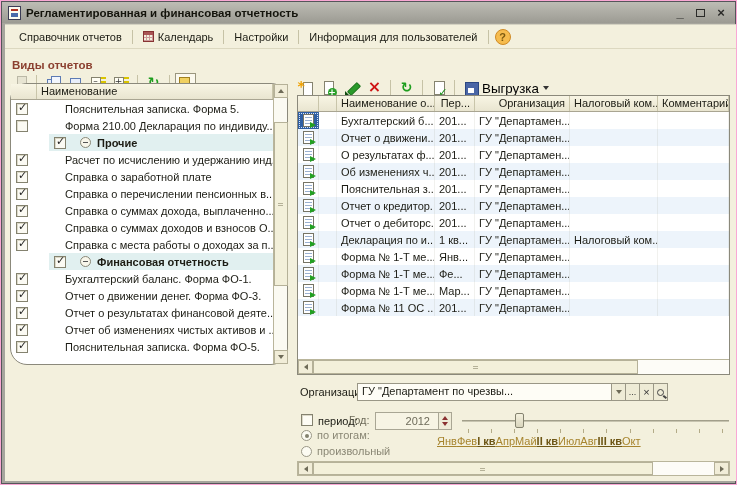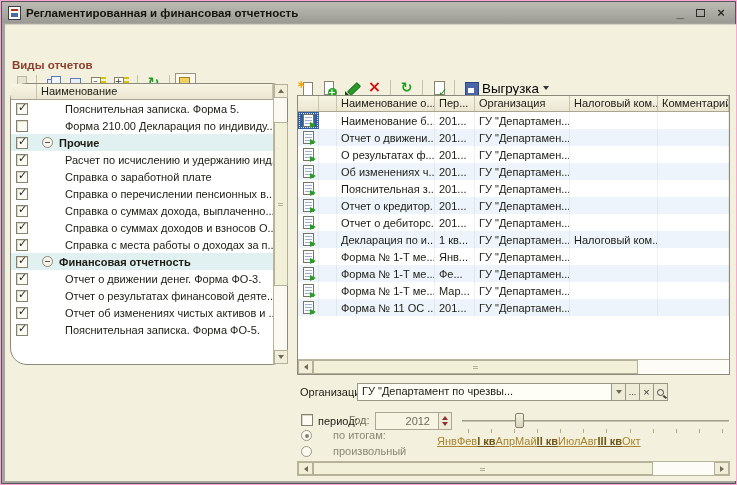--- a/index.html
+++ b/index.html
@@ -88,33 +88,33 @@
       background:#4a66a6;border:1px solid #2c4782;}
   [data-icon="export-icon"]::after{content:"";position:absolute;left:5px;top:8px;width:6px;height:5px;
       background:#fff;}
   
   .box{position:absolute;background:#fff;border:1px solid #8b897b;}
   .lhead,.jhead{background:linear-gradient(#f8f5e4,#e9e5d0);border-bottom:1px solid #a9a592;}
   .lhead{display:grid;grid-template-columns:26px 1fr;height:16px;}
   .lhcell{border-right:1px solid #c9c5aa;padding:1px 4px;white-space:nowrap;overflow:hidden;}
   
   .trow{height:17px;display:flex;align-items:center;white-space:nowrap;overflow:hidden;}
-  .trow.group{background:#e1f0f0;font-weight:bold;}
+  .trow.group{background:#e1f0f0;font-weight:bold;margin-left:38px;}
   .cb{width:12px;height:12px;margin-left:5px;background:#fbfaf3;border:1px solid #84826f;
       box-shadow:inset 1px 1px 0 #dcd9c8;position:relative;flex:0 0 auto;}
   .cb.checked::after{content:"✓";position:absolute;left:1px;top:-3px;font-size:11px;font-weight:bold;color:#222;
       font-family:"DejaVu Sans",sans-serif;}
   .exp{width:11px;height:11px;margin-left:14px;border:1px solid #8a8878;border-radius:50%;
        background:#f8f6ea;position:relative;flex:0 0 auto;}
   .exp::after{content:"";position:absolute;left:2px;right:2px;top:4px;height:1px;background:#555;}
   .tlbl{margin-left:6px;overflow:hidden;}
   .tlbl.child{margin-left:37px;}
   
   .jhead,.jrow{display:grid;grid-template-columns:21px 18px 98px 40px 95px 88px 1fr;}
-  .jhead{height:16px;}
+  .jhead{height:16px;text-align:right;}
   .jhcell{border-right:1px solid #c9c5aa;padding:1px 4px;white-space:nowrap;overflow:hidden;}
   .jrow{height:17px;}
   .jrow.alt{background:#edf4fb;}
   .jcell{padding:1px 4px;white-space:nowrap;overflow:hidden;border-right:1px solid rgba(160,160,140,.15);
          display:flex;align-items:center;}
   .icel{padding:1px 2px;justify-content:center;}
   .icel.sel{background:#2f5fa3;outline:1px dotted #d6e4fa;outline-offset:-2px;}
   .docic{width:11px;height:13px;background:#fff;border:1px solid #767465;position:relative;flex:0 0 auto;}
   .docic::before{content:"";position:absolute;left:1px;top:2px;width:7px;height:1px;background:#9ab0d0;
       box-shadow:0 3px 0 #9ab0d0,0 6px 0 #9ab0d0;}
@@ -140,21 +140,21 @@
   .fieldlbl{position:absolute;white-space:nowrap;}
   .combo{position:absolute;display:flex;}
   .combo-val{width:255px;height:18px;background:#fefdf6;border:1px solid #9a9786;padding:1px 4px;
              white-space:nowrap;overflow:hidden;}
   .cbtn{width:14px;height:18px;background:#eeebd6;border:1px solid #9a9786;border-left:none;
         display:flex;align-items:center;justify-content:center;font-size:9px;color:#333;}
   .mag{width:7px;height:7px;border:1.5px solid #444;border-radius:50%;position:relative;}
   .mag::after{content:"";position:absolute;left:5px;top:6px;width:4px;height:1.5px;background:#444;transform:rotate(40deg);}
   .chk{position:absolute;width:12px;height:12px;background:#fdfcf4;border:1px solid #84826f;
        box-shadow:inset 1px 1px 0 #dcd9c8;}
-  .radio{position:absolute;display:flex;align-items:center;gap:21px;color:#8a8775;}
+  .radio{position:absolute;display:flex;align-items:center;gap:5px;color:#8a8775;}
   .rdot{width:11px;height:11px;border-radius:50%;border:1px solid #9a9786;background:#fcfbf2;position:relative;flex:0 0 auto;}
   .rdot.on::after{content:"";position:absolute;left:3px;top:3px;width:4px;height:4px;border-radius:50%;background:#84826f;}
   .spin{position:absolute;display:flex;}
   .spin-val{width:64px;height:18px;background:#f7f4e4;border:1px solid #a9a694;color:#6e6b5a;
             text-align:right;padding:2px 8px 0 18px;}
   .spin-btns{width:13px;height:18px;border:1px solid #a9a694;border-left:none;background:#efecd8;
              display:flex;flex-direction:column;align-items:center;justify-content:center;gap:2px;}
   .sp-u{width:0;height:0;border-left:3px solid transparent;border-right:3px solid transparent;border-bottom:4px solid #8a3030;}
   .sp-d{width:0;height:0;border-left:3px solid transparent;border-right:3px solid transparent;border-top:4px solid #8a3030;}
   .slider-track{position:absolute;height:2px;background:linear-gradient(#8f8c78,#d9d6c2);}
@@ -174,20 +174,34 @@
     <div class="titlebar">
       <span class="app-ic"></span>
       <span class="title-text">Регламентированная и финансовая отчетность</span>
       <span class="wbtn">_</span>
       <span class="wbox"></span>
       <span class="wbtn">×</span>
     </div>
 
     <div class="client">
 
+      <div class="menubar">
+        <div class="menu-item">Справочник отчетов</div>
+        <div class="msep"></div>
+        <div class="menu-item">
+          <span class="cal-ic"></span>
+          <span>Календарь</span>
+        </div>
+        <div class="msep"></div>
+        <div class="menu-item">Настройки</div>
+        <div class="msep"></div>
+        <div class="menu-item">Информация для пользователей</div>
+        <div class="msep"></div>
+        <div class="help-btn">?</div>
+      </div>
 
       <div class="panel-title" style="left:7px;top:34px;">Виды отчетов</div>
       <div class="toolbar" style="left:5px;top:46px;" id="left-toolbar">
           <button class="tb-btn">
             <span class="ic" data-icon="new-icon" style="opacity: 0.75;"></span>
           </button>
           <span class="tb-sep"></span>
           <button class="tb-btn">
             <span class="ic" data-icon="copy-icon"></span>
           </button>
@@ -250,20 +264,24 @@
               <span class="tlbl child">Справка о суммах доходов и взносов О...</span>
             </div>
             <div class="trow">
               <span class="cb checked"></span>
               <span class="tlbl child">Справка с места работы о доходах за п...</span>
             </div>
             <div class="trow group">
               <span class="cb checked"></span>
               <span class="exp"></span>
               <span class="tlbl">Финансовая отчетность</span>
+            </div>
+            <div class="trow">
+              <span class="cb checked"></span>
+              <span class="tlbl child">Бухгалтерский баланс. Форма ФО-1.</span>
             </div>
             <div class="trow">
               <span class="cb checked"></span>
               <span class="tlbl child">Отчет о движении денег. Форма ФО-3.</span>
             </div>
             <div class="trow">
               <span class="cb checked"></span>
               <span class="tlbl child">Отчет о результатах финансовой деяте...</span>
             </div>
             <div class="trow">
@@ -324,21 +342,21 @@
             <div class="jhcell">Организация</div>
             <div class="jhcell">Налоговый ком...</div>
             <div class="jhcell">Комментарий</div>
           </div>
         <div id="jrows">
             <div class="jrow">
               <div class="jcell icel sel">
                 <span class="docic"></span>
               </div>
               <div class="jcell"></div>
-              <div class="jcell">Наименование б...</div>
+              <div class="jcell">Бухгалтерский б...</div>
               <div class="jcell">201...</div>
               <div class="jcell">ГУ "Департамен...</div>
               <div class="jcell"></div>
               <div class="jcell"></div>
             </div>
             <div class="jrow alt">
               <div class="jcell icel">
                 <span class="docic"></span>
               </div>
               <div class="jcell"></div>

